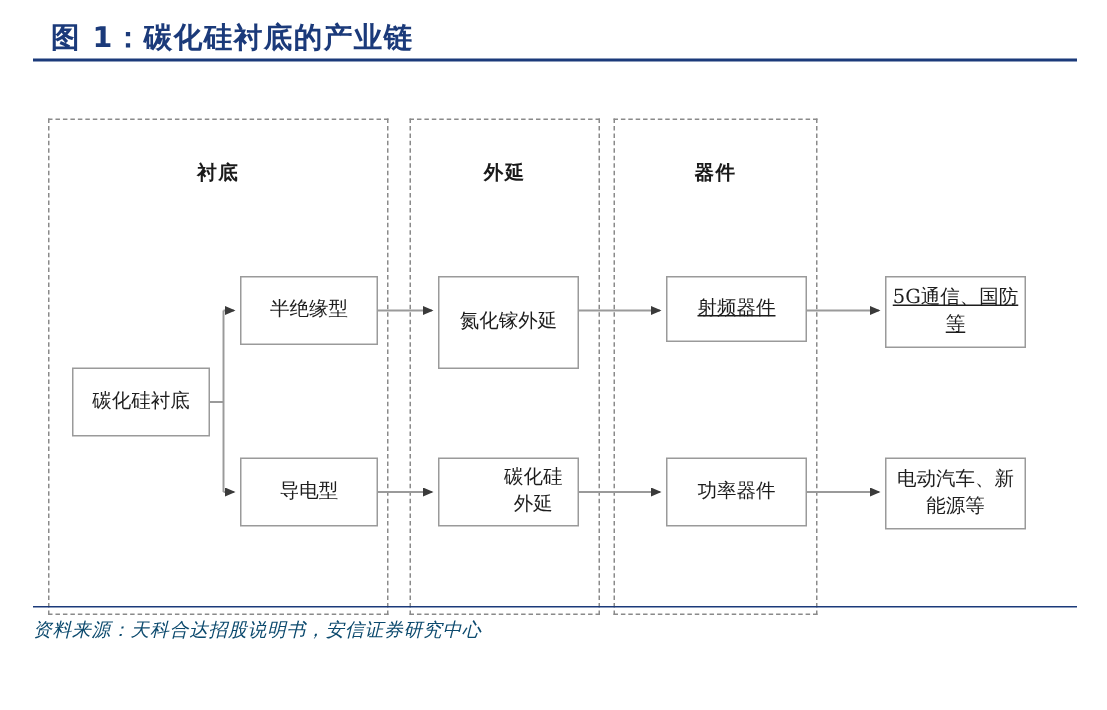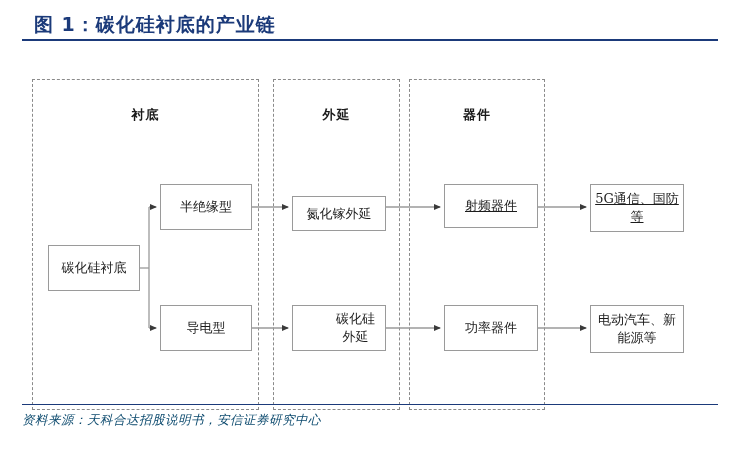--- a/index.html
+++ b/index.html
@@ -108,21 +108,21 @@
     font-size: 13px;
     color: #1d1d1d;
     line-height: 1.35;
     padding: 2px 4px;
   }
   .node span { display: block; }
 
   #node-sic-substrate   { left: 48px;  top: 245px; width: 92px;  height: 46px; }
   #node-semi-insulating { left: 160px; top: 184px; width: 92px;  height: 46px; }
   #node-conductive      { left: 160px; top: 305px; width: 92px;  height: 46px; align-items: center; }
-  #node-gan-epi         { left: 292px; top: 184px; width: 94px;  height: 35px; margin-top: 12px; }
+  #node-gan-epi         { left: 292px; top: 184px; width: 94px;  height: 62px; }
   #node-sic-epi         { left: 292px; top: 305px; width: 94px;  height: 46px; padding-left: 37px; }
   #node-rf-device       { left: 444px; top: 184px; width: 94px;  height: 44px; text-decoration: underline; }
   #node-power-device    { left: 444px; top: 305px; width: 94px;  height: 46px; }
   #node-app-5g          { left: 590px; top: 184px; width: 94px;  height: 48px; text-decoration: underline; }
   #node-app-ev          { left: 590px; top: 305px; width: 94px;  height: 48px; }
 
   
   #connectors {
     position: absolute;
     left: 0;

